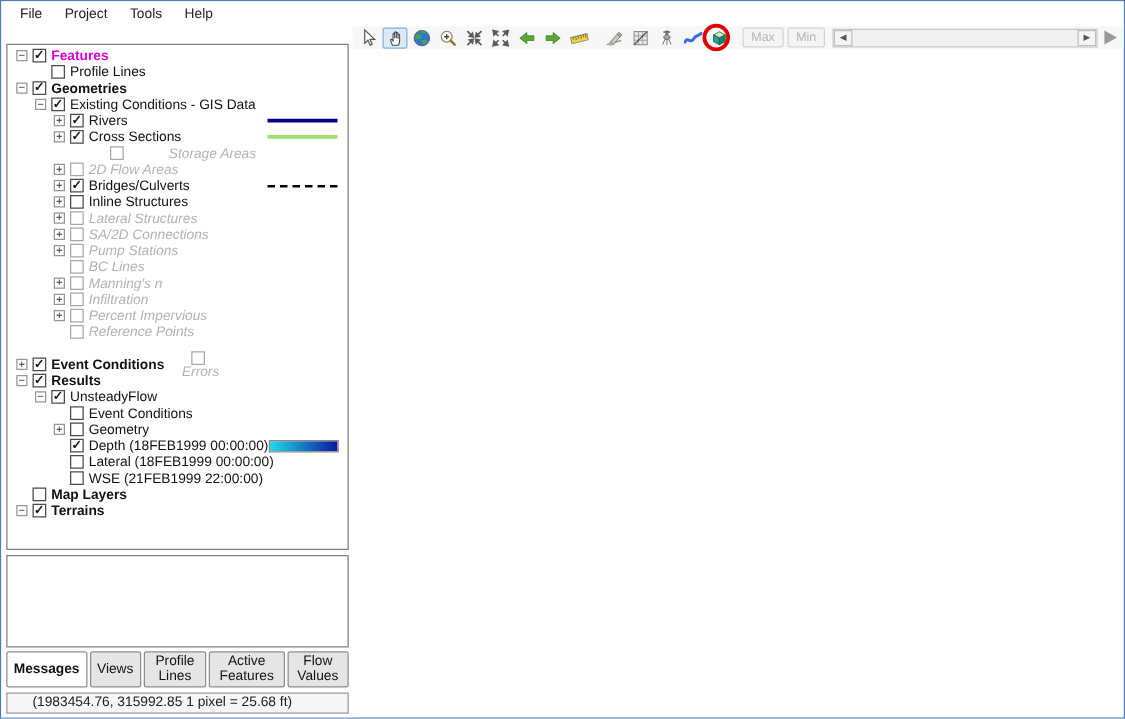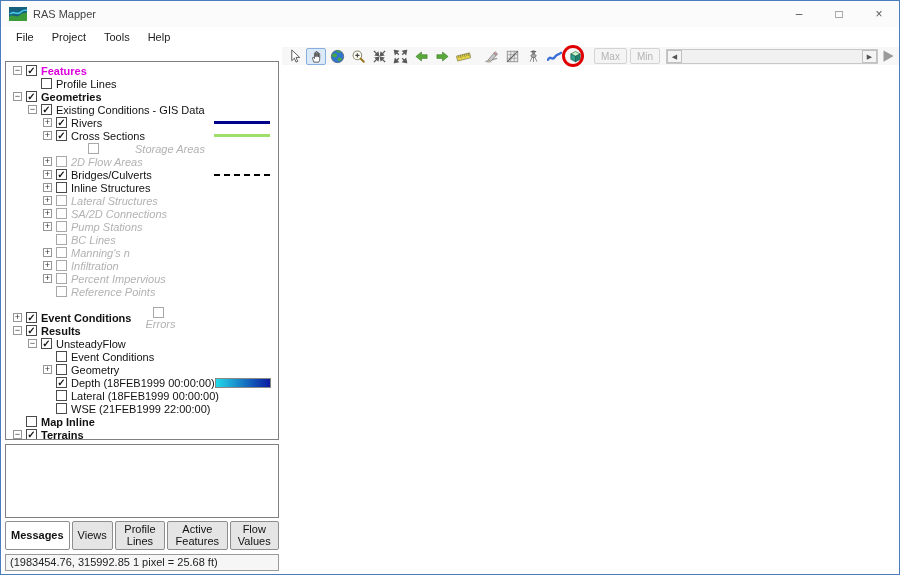--- a/index.html
+++ b/index.html
@@ -35,21 +35,21 @@
   .legend { margin-left:auto; margin-right:8px; width:56px; flex:0 0 auto; }
   .legend.line-navy { height:3px; background:#00008b; }
   .legend.line-green { height:3px; background:#9fe06a; }
   .legend.line-dashed { height:0; border-top:2px dashed #000; }
   .legend.grad-depth { height:10px; border:1px solid #888; background:linear-gradient(to right,#22d9e8,#0a18a0); }
 
   .message-panel { height:74px; flex:0 0 auto; border:1px solid #808080; background:#fff; margin-top:4px; }
   .tabs-row { margin-top:3px; display:flex; gap:2px; flex:0 0 auto; }
   .tab { font-family:"Liberation Sans",sans-serif; font-size:11px; padding:1px 5px 2px 5px; background:#e5e5e5; border:1px solid #8e8e8e; border-radius:2px; color:#111; }
   .tab.active { font-weight:bold; background:#fff; }
-  .status-box { margin-top:4px; height:17px; flex:0 0 auto; border:1px solid #9a9a9a; background:#f6f6f6; font-size:11px; line-height:15px; color:#222; padding-left:4px; }
+  .status-box { margin-top:4px; height:17px; flex:0 0 auto; border:1px solid #9a9a9a; background:#f6f6f6; font-size:11px; line-height:15px; color:#222; padding-left:20px; }
 
   
   .right-col { flex:1; display:flex; min-width:0; }
   .toolbar { height:18px; flex:0 0 auto; display:flex; align-items:center; background:#f7f7f7; padding-left:3px; gap:1px; }
   .tbtn { width:20px; height:17px; display:flex; align-items:center; justify-content:center; position:relative; }
   .tbtn svg { width:15px; height:15px; }
   .tbtn.active { background:#dce9f7; border:1px solid #86aede; border-radius:2px; }
   .tb-gap { width:6px; }
   .tb-text-btn { height:16px; padding:0 6px; font-size:10px; color:#b4b4b4; background:#f4f4f4; border:1px solid #d4d4d4; border-radius:2px; margin:0 1px; }
   .ring { position:absolute; left:-3px; top:-3px; width:22px; height:22px; border:3px solid #e00000; border-radius:50%; pointer-events:none; }
@@ -64,33 +64,20 @@
   .map-tooltip { position:absolute; left:272px; top:5px; background:#ece9d8; border:1px solid #5a5a5a; box-shadow:2px 2px 2px rgba(0,0,0,.35); font-size:11px; font-weight:bold; color:#000; padding:1px 7px 2px 7px; }
   .scalebar { position:absolute; right:12px; bottom:7px; width:185px; height:16px; background:rgba(252,252,252,.78); border-radius:2px; display:flex; align-items:center; padding:0 4px; gap:4px;text-align:right; }
   .scalebar-label { font-size:10px; color:#222; }
   .bottom-strip { height:11px; flex:0 0 auto; background:#f0f0f0; border-top:1px solid #cfcfcf; }
 </style>
 </head>
 <body>
 
 <div class="window">
 
-  <div class="titlebar">
-    <svg class="app-icon" viewBox="0 0 18 14">
-      <rect width="18" height="14" fill="#16607e"></rect>
-      <path d="M0 10 C4 6 7 12 11 8 C14 5 16 7 18 5 L18 14 L0 14 Z" fill="#3d9a3a"></path>
-      <path d="M1 7 C5 3 8 9 12 5 C15 2 17 4 18 3" stroke="#49c8e8" stroke-width="1.6" fill="none"></path>
-    </svg>
-    <span class="title-text">RAS Mapper</span>
-    <div class="win-controls">
-      <span class="win-btn">–</span>
-      <span class="win-btn">□</span>
-      <span class="win-btn">×</span>
-    </div>
-  </div>
 
   <div class="menubar">
     <span class="menu-item">File</span>
     <span class="menu-item">Project</span>
     <span class="menu-item">Tools</span>
     <span class="menu-item">Help</span>
   </div>
 
   <div class="main">
 
@@ -231,21 +218,21 @@
             <span class="lab">Lateral (18FEB1999 00:00:00)</span>
           </div>
           <div class="tree-row" style="padding-left: 35px;">
             <span class="exp spacer"></span>
             <span class="cb"></span>
             <span class="lab">WSE (21FEB1999 22:00:00)</span>
           </div>
           <div class="tree-row" style="padding-left: 5px;">
             <span class="exp spacer"></span>
             <span class="cb"></span>
-            <span class="lab b">Map Inline</span>
+            <span class="lab b">Map Layers</span>
           </div>
           <div class="tree-row" style="padding-left: 5px;">
             <span class="exp box">−</span>
             <span class="cb">✓</span>
             <span class="lab b">Terrains</span>
           </div>
         </div>
       <div class="message-panel"></div>
       <div class="tabs-row">
         <button class="tab active">Messages</button>

